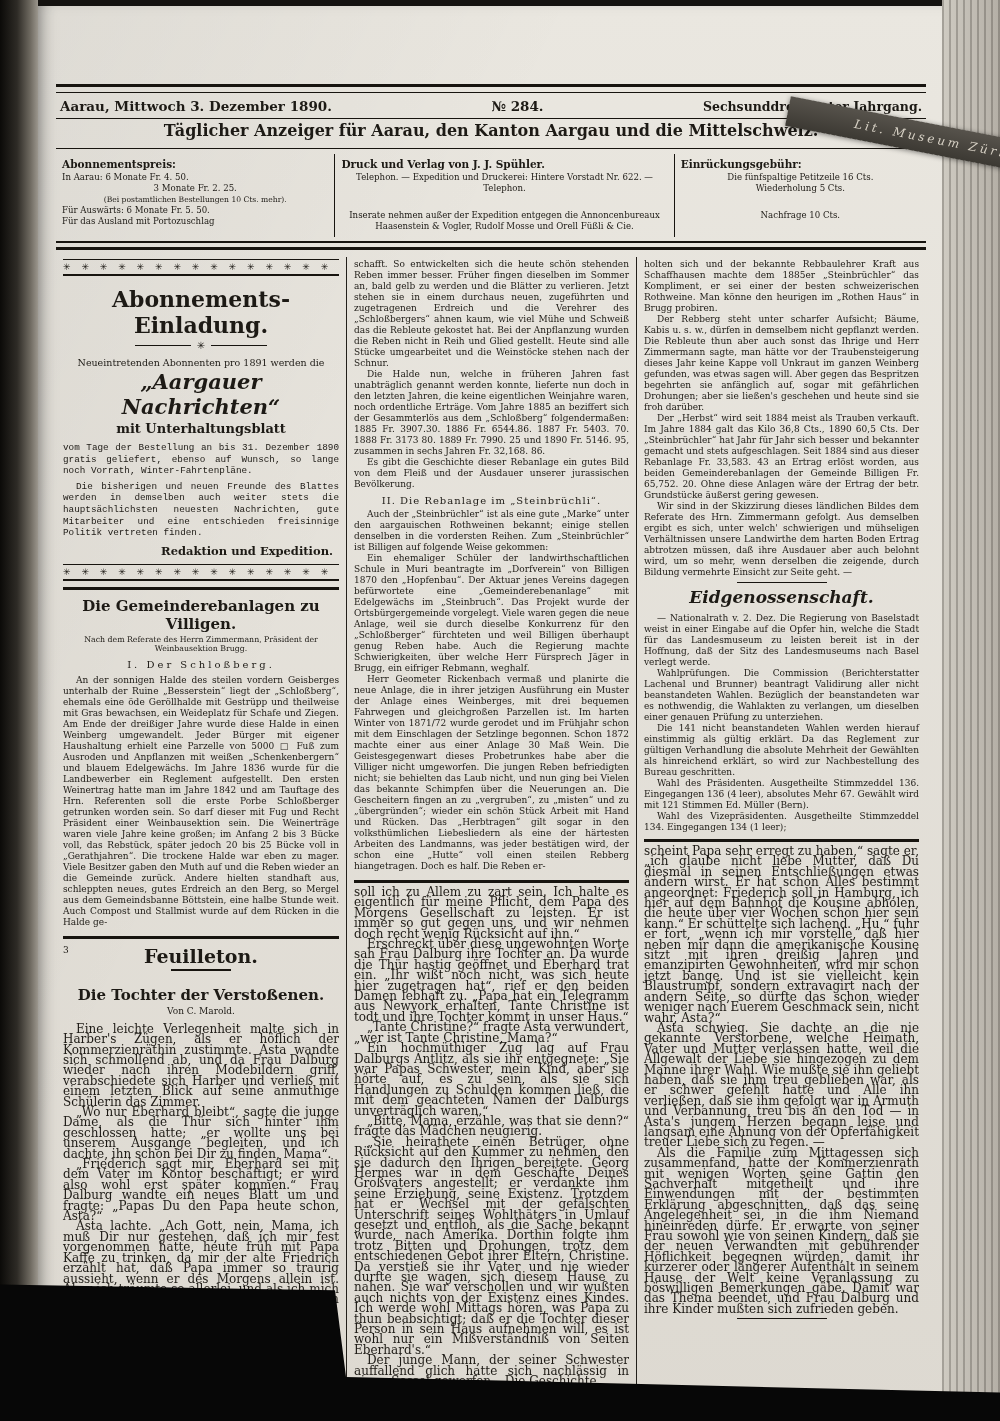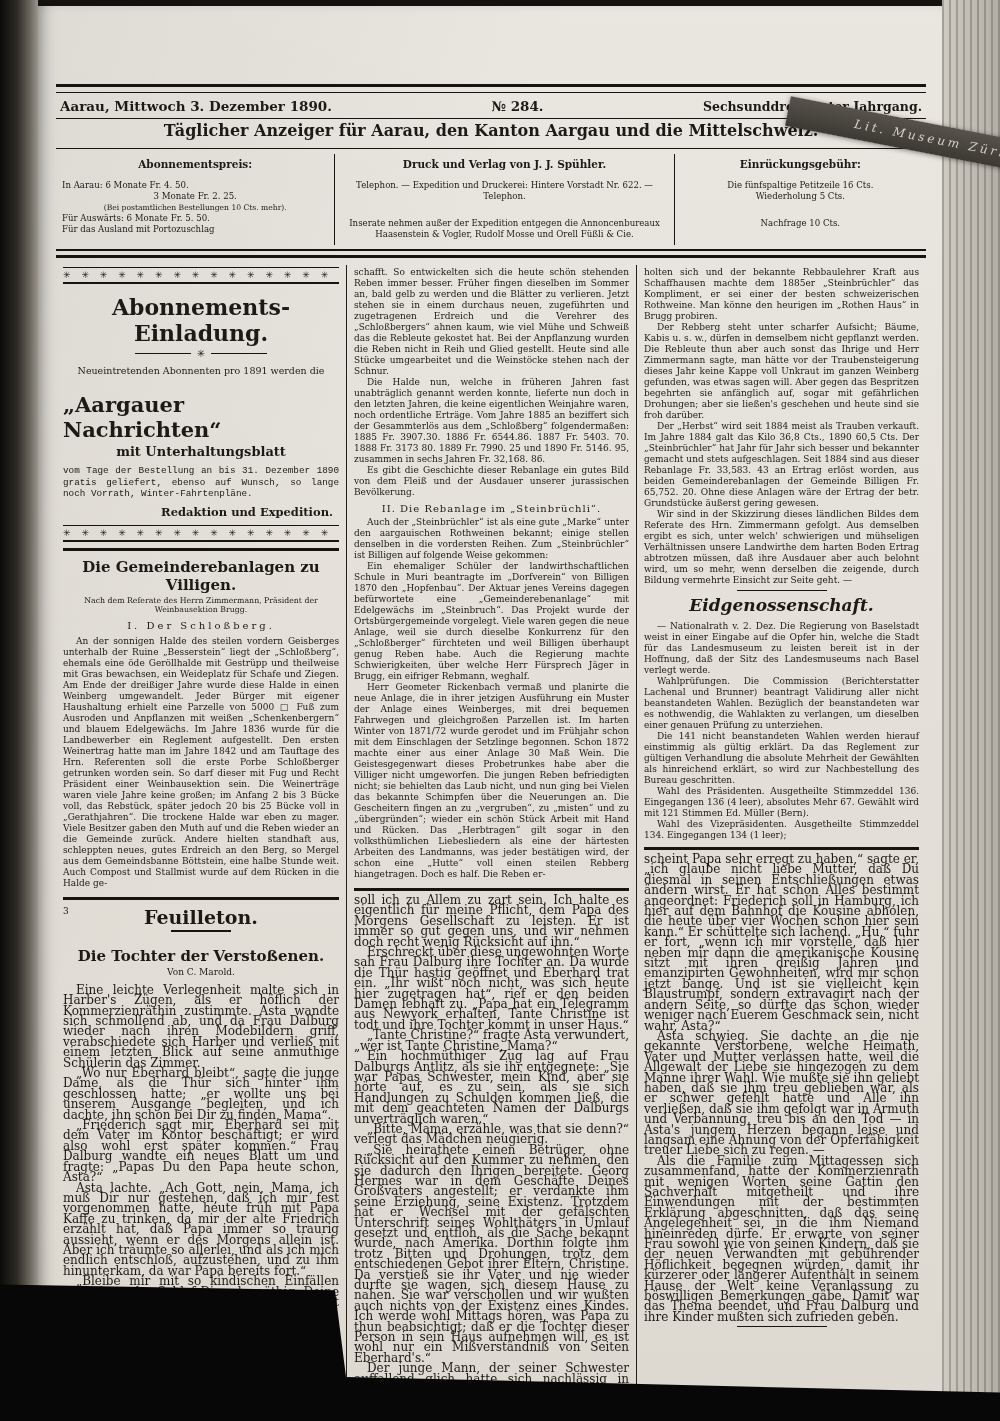--- a/index.html
+++ b/index.html
@@ -35,39 +35,39 @@
   .header-row{display:flex;justify-content:space-between;align-items:baseline;
     padding:5px 4px 4px 4px;font-weight:bold;font-size:13.5px;}
   .header-row .vol{font-size:12.5px;}
   .masthead{font-size:58px;font-weight:bold;text-align:center;margin:14px 0 4px;
     letter-spacing:1px;color:#15120d;}
   .subtitle{font-size:16px;font-weight:bold;text-align:center;margin:2px 0 8px;}
   
   .infobar{display:grid;grid-template-columns:32% 39% 29%;margin-top:5px;font-size:8.6px;}
   .infobar .cell{padding:4px 6px 5px;}
   .infobar .cell + .cell{border-left:1px solid #17140f;}
-  .cell-h{font-weight:bold;text-align:center;font-size:10.5px;margin-bottom:10px;}
+  .cell-h{font-weight:bold;text-align:left;font-size:10.5px;margin-bottom:2px;}
   .cell-line{line-height:11px;}
   .tc{text-align:center;}
   .tiny{font-size:7.6px;}
   
   .columns{display:grid;grid-template-columns:1fr 1fr 1fr;margin-top:7px;}
   .col{padding:2px 7px 0 7px;overflow:hidden;}
   .col + .col{border-left:1px solid #221f1a;}
   .t{font-size:9px;line-height:11px;text-align:justify;margin:0;}
   .ind{text-indent:13px;}
   .feu-t{font-size:12px;line-height:10.4px;text-align:justify;margin:0;}
   .orn{font-size:9px;letter-spacing:4px;white-space:nowrap;overflow:hidden;text-align:center;
     border-top:1px solid #17140f;border-bottom:2px solid #17140f;padding:2px 0;color:#15120d;}
   .inv-title{font-size:22px;font-weight:bold;text-align:center;margin:10px 0 2px;}
   .inv-div{display:flex;align-items:center;justify-content:center;gap:6px;margin:2px 0 6px;}
   .inv-div .bar{width:56px;border-top:1px solid #17140f;}
   .inv-div .star{font-size:10px;}
   .inv-intro{font-size:9.5px;text-align:center;}
-  .inv-name{font-size:21px;text-align:left;font-weight:bold;margin:16px 0 0;}
+  .inv-name{font-size:21px;text-align:center;font-weight:bold;margin:1px 0 0;font-style:italic;}
   .inv-sub{font-size:13px;font-weight:bold;text-align:center;margin:2px 0 6px;}
   .inv-p{font-size:9.3px;line-height:11.6px;text-align:justify;margin:0 0 4px;font-family:Liberation Mono, monospace;}
   .inv-sig{font-size:11.5px;font-weight:bold;text-align:right;margin:5px 6px 6px 0;}
   .art-title{font-size:15px;font-weight:bold;text-align:center;margin:7px 0 2px;}
   .byline{font-size:7.8px;text-align:center;line-height:9.5px;margin:0 0 4px;}
   .sec-head{font-size:10px;text-align:center;letter-spacing:3px;margin:5px 0;}
   .sec-head2{font-size:10px;text-align:center;letter-spacing:1px;margin:5px 0 3px;}
   .feu-head{display:flex;align-items:flex-start;margin-top:6px;}
   .feu-pageno{font-size:9px;width:18px;}
   .feu-rubric-wrap{flex:1;text-align:center;}
@@ -142,20 +142,21 @@
         <div class="inv-title">Abonnements-Einladung.</div>
         <div class="inv-div">
           <span class="bar"></span>
           <span class="star">✳</span>
           <span class="bar"></span>
         </div>
         <div class="inv-intro">Neueintretenden Abonnenten pro 1891 werden die</div>
         <div class="inv-name">„Aargauer Nachrichten“</div>
         <div class="inv-sub">mit Unterhaltungsblatt</div>
         <p class="inv-p">vom Tage der Bestellung an bis 31. Dezember 1890 gratis geliefert, ebenso auf Wunsch, so lange noch Vorrath, Winter-Fahrtenpläne.</p>
+        <p class="inv-p ind">Die bisherigen und neuen Freunde des Blattes werden in demselben auch weiter stets die hauptsächlichsten neuesten Nachrichten, gute Mitarbeiter und eine entschieden freisinnige Politik vertreten finden.</p>
         <div class="inv-sig">Redaktion und Expedition.</div>
         <div class="orn">✳ ✳ ✳ ✳ ✳ ✳ ✳ ✳ ✳ ✳ ✳ ✳ ✳ ✳ ✳ ✳ ✳ ✳ ✳ ✳ ✳ ✳</div>
         <div class="rule-heavy mt6"></div>
 
         <div class="art-title">Die Gemeinderebanlagen zu Villigen.</div>
         <div class="byline">Nach dem Referate des Herrn Zimmermann, Präsident der Weinbausektion Brugg.</div>
         <div class="sec-head">I. Der Schloßberg.</div>
         <p class="t ind">An der sonnigen Halde des steilen vordern Geisberges unterhalb der Ruine „Besserstein“ liegt der „Schloßberg“, ehemals eine öde Geröllhalde mit Gestrüpp und theilweise mit Gras bewachsen, ein Weideplatz für Schafe und Ziegen. Am Ende der dreißiger Jahre wurde diese Halde in einen Weinberg umgewandelt. Jeder Bürger mit eigener Haushaltung erhielt eine Parzelle von 5000 □ Fuß zum Ausroden und Anpflanzen mit weißen „Schenkenbergern“ und blauem Edelgewächs. Im Jahre 1836 wurde für die Landbewerber ein Reglement aufgestellt. Den ersten Weinertrag hatte man im Jahre 1842 und am Tauftage des Hrn. Referenten soll die erste Porbe Schloßberger getrunken worden sein. So darf dieser mit Fug und Recht Präsident einer Weinbausektion sein. Die Weinerträge waren viele Jahre keine großen; im Anfang 2 bis 3 Bücke voll, das Rebstück, später jedoch 20 bis 25 Bücke voll in „Gerathjahren“. Die trockene Halde war eben zu mager. Viele Besitzer gaben den Muth auf und die Reben wieder an die Gemeinde zurück. Andere hielten standhaft aus, schleppten neues, gutes Erdreich an den Berg, so Mergel aus dem Gemeindsbanne Böttstein, eine halbe Stunde weit. Auch Compost und Stallmist wurde auf dem Rücken in die Halde ge-</p>
 
         <div class="rule-heavy mt8"></div>
@@ -184,21 +185,21 @@
         <div class="sec-head2">II. Die Rebanlage im „Steinbrüchli“.</div>
         <p class="t ind">Auch der „Steinbrüchler“ ist als eine gute „Marke“ unter den aargauischen Rothweinen bekannt; einige stellen denselben in die vordersten Reihen. Zum „Steinbrüchler“ ist Billigen auf folgende Weise gekommen:</p>
         <p class="t ind">Ein ehemaliger Schüler der landwirthschaftlichen Schule in Muri beantragte im „Dorfverein“ von Billigen 1870 den „Hopfenbau“. Der Aktuar jenes Vereins dagegen befürwortete eine „Gemeinderebenanlage“ mit Edelgewächs im „Steinbruch“. Das Projekt wurde der Ortsbürgergemeinde vorgelegt. Viele waren gegen die neue Anlage, weil sie durch dieselbe Konkurrenz für den „Schloßberger“ fürchteten und weil Billigen überhaupt genug Reben habe. Auch die Regierung machte Schwierigkeiten, über welche Herr Fürsprech Jäger in Brugg, ein eifriger Rebmann, weghalf.</p>
         <p class="t ind">Herr Geometer Rickenbach vermaß und planirte die neue Anlage, die in ihrer jetzigen Ausführung ein Muster der Anlage eines Weinberges, mit drei bequemen Fahrwegen und gleichgroßen Parzellen ist. Im harten Winter von 1871/72 wurde gerodet und im Frühjahr schon mit dem Einschlagen der Setzlinge begonnen. Schon 1872 machte einer aus einer Anlage 30 Maß Wein. Die Geistesgegenwart dieses Probetrunkes habe aber die Villiger nicht umgeworfen. Die jungen Reben befriedigten nicht; sie behielten das Laub nicht, und nun ging bei Vielen das bekannte Schimpfen über die Neuerungen an. Die Gescheitern fingen an zu „vergruben“, zu „misten“ und zu „übergründen“; wieder ein schön Stück Arbeit mit Hand und Rücken. Das „Herbtragen“ gilt sogar in den volksthümlichen Liebesliedern als eine der härtesten Arbeiten des Landmanns, was jeder bestätigen wird, der schon eine „Hutte“ voll einen steilen Rebberg hiangetragen. Doch es half. Die Reben er-</p>
 
         <div class="rule-heavy mt8 mb4"></div>
         <p class="feu-t">soll ich zu Allem zu zart sein. Ich halte es eigentlich für meine Pflicht, dem Papa des Morgens Gesellschaft zu leisten. Er ist immer so gut gegen uns, und wir nehmen doch recht wenig Rücksicht auf ihn.“</p>
         <p class="feu-t ind">Erschreckt über diese ungewohnten Worte sah Frau Dalburg ihre Tochter an. Da wurde die Thür hastig geöffnet und Eberhard trat ein. „Ihr wißt noch nicht, was sich heute hier zugetragen hat“, rief er den beiden Damen lebhaft zu. „Papa hat ein Telegramm aus Newyork erhalten, Tante Christine ist todt und ihre Tochter kommt in unser Haus.“</p>
         <p class="feu-t ind">„Tante Christine?“ fragte Asta verwundert, „wer ist Tante Christine, Mama?“</p>
         <p class="feu-t ind">Ein hochmüthiger Zug lag auf Frau Dalburgs Antlitz, als sie ihr entgegnete: „Sie war Papas Schwester, mein Kind, aber sie hörte auf, es zu sein, als sie sich Handlungen zu Schulden kommen ließ, die mit dem geachteten Namen der Dalburgs unverträglich waren.“</p>
-        <p class="feu-t ind">„Bitte, Mama, erzähle, was that sie denn?“ verlegt das Mädchen neugierig.</p>
+        <p class="feu-t ind">„Bitte, Mama, erzähle, was that sie denn?“ fragte das Mädchen neugierig.</p>
         <p class="feu-t ind">„Sie heirathete einen Betrüger, ohne Rücksicht auf den Kummer zu nehmen, den sie dadurch den Ihrigen bereitete. Georg Hermes war in dem Geschäfte Deines Großvaters angestellt; er verdankte ihm seine Erziehung, seine Existenz. Trotzdem hat er Wechsel mit der gefälschten Unterschrift seines Wohlthäters in Umlauf gesetzt und entfloh, als die Sache bekannt wurde, nach Amerika. Dorthin folgte ihm trotz Bitten und Drohungen, trotz dem entschiedenen Gebot ihrer Eltern, Christine. Da verstieß sie ihr Vater und nie wieder durfte sie wagen, sich diesem Hause zu nahen. Sie war verschollen und wir wußten auch nichts von der Existenz eines Kindes. Ich werde wohl Mittags hören, was Papa zu thun beabsichtigt; daß er die Tochter dieser Person in sein Haus aufnehmen will, es ist wohl nur ein Mißverständniß von Seiten Eberhard's.“</p>
         <p class="feu-t ind">Der junge Mann, der seiner Schwester auffallend glich hatte sich nachlässig in einen Sessel geworfen. „Die Geschichte</p>
       </div>
 
       <div class="col">
         <p class="t">holten sich und der bekannte Rebbaulehrer Kraft aus Schaffhausen machte dem 1885er „Steinbrüchler“ das Kompliment, er sei einer der besten schweizerischen Rothweine. Man könne den heurigen im „Rothen Haus“ in Brugg probiren.</p>
         <p class="t ind">Der Rebberg steht unter scharfer Aufsicht; Bäume, Kabis u. s. w., dürfen in demselbem nicht gepflanzt werden. Die Rebleute thun aber auch sonst das Ihrige und Herr Zimmermann sagte, man hätte vor der Traubensteigerung dieses Jahr keine Kappe voll Unkraut im ganzen Weinberg gefunden, was etwas sagen will. Aber gegen das Bespritzen begehrten sie anfänglich auf, sogar mit gefährlichen Drohungen; aber sie ließen's geschehen und heute sind sie froh darüber.</p>
         <p class="t ind">Der „Herbst“ wird seit 1884 meist als Trauben verkauft. Im Jahre 1884 galt das Kilo 36,8 Cts., 1890 60,5 Cts. Der „Steinbrüchler“ hat Jahr für Jahr sich besser und bekannter gemacht und stets aufgeschlagen. Seit 1884 sind aus dieser Rebanlage Fr. 33,583. 43 an Ertrag erlöst worden, aus beiden Gemeinderebanlagen der Gemeinde Billigen Fr. 65,752. 20. Ohne diese Anlagen wäre der Ertrag der betr. Grundstücke äußerst gering gewesen.</p>
         <p class="t ind">Wir sind in der Skizzirung dieses ländlichen Bildes dem Referate des Hrn. Zimmermann gefolgt. Aus demselben ergibt es sich, unter welch' schwierigen und mühseligen Verhältnissen unsere Landwirthe dem harten Boden Ertrag abtrotzen müssen, daß ihre Ausdauer aber auch belohnt wird, um so mehr, wenn derselben die zeigende, durch Bildung vermehrte Einsicht zur Seite geht. —</p>
 

